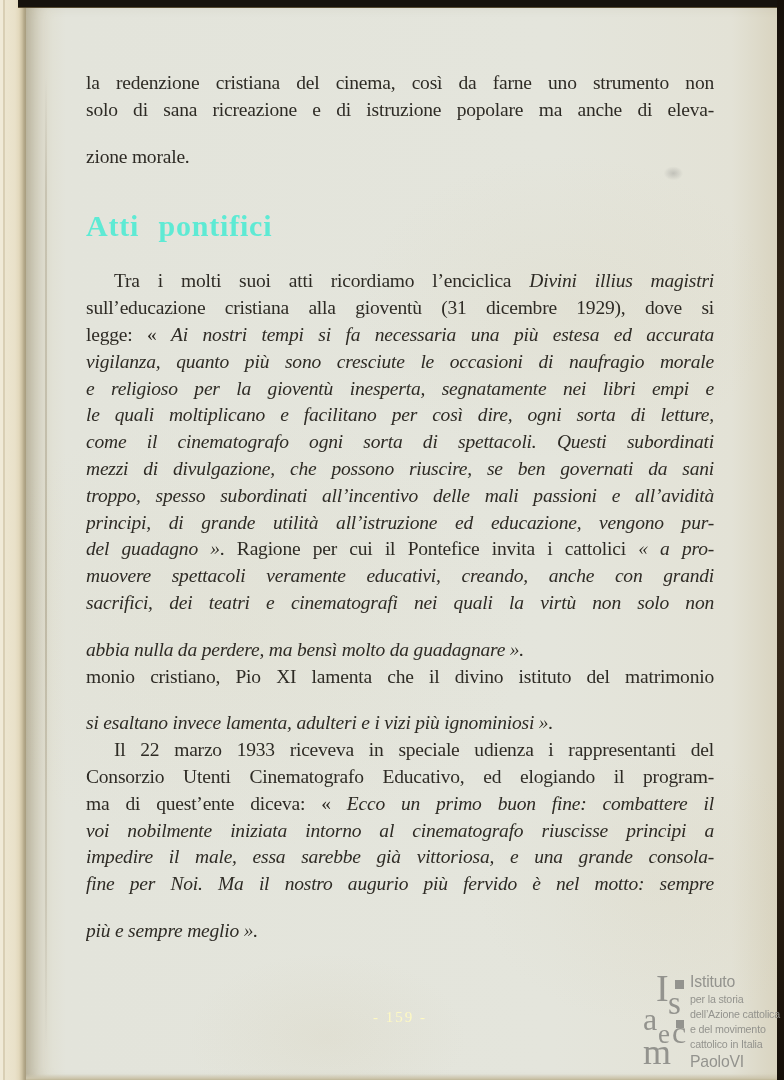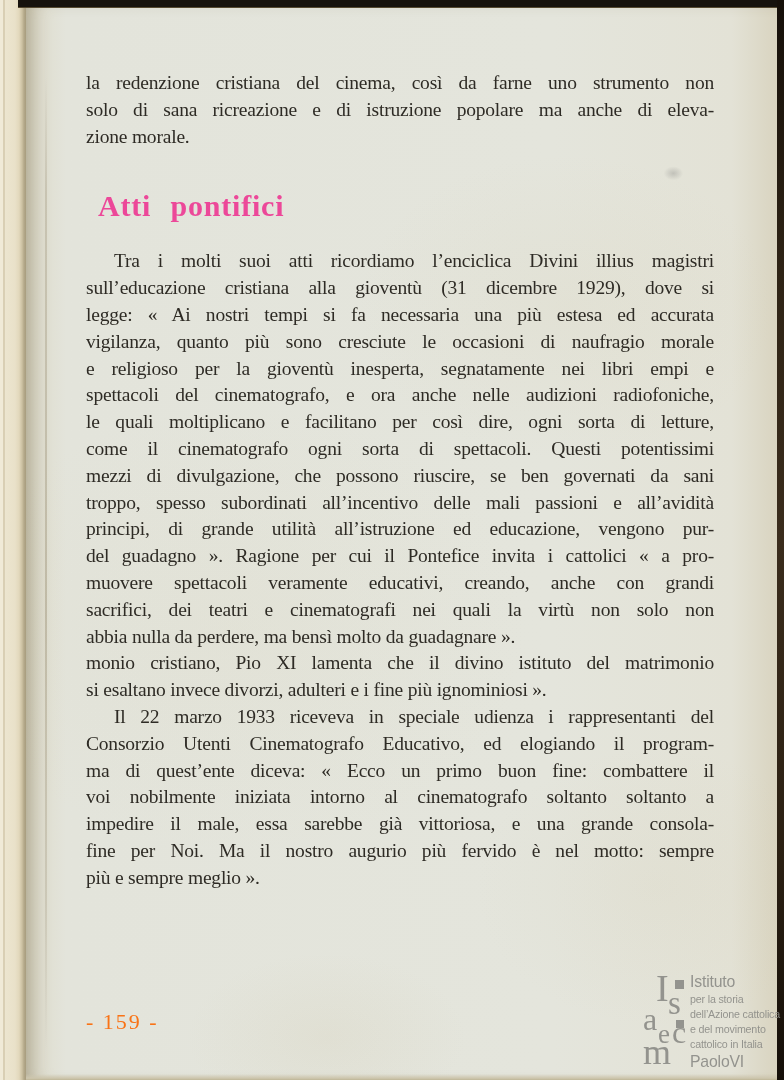--- a/index.html
+++ b/index.html
@@ -49,30 +49,30 @@
   }
   
   .text-column{
     position:absolute;left:86px;top:70px;width:628px;
     color:#2e2b25;font-size:19.5px;letter-spacing:-0.2px;
   }
   .line{
     height:26.8px;line-height:26.8px;overflow:hidden;
     text-align:justify;text-align-last:justify;text-justify:inter-word;
   }
-  .line.last{text-align-last:left;}
+  .line.last{text-align-last:left;margin-top:20px;}
   .line.ind{text-indent:28px;}
-  .it{}
+  .it{font-style:italic;}
   .heading{
-    margin:36px 0 22px 12px;font-size:30px;line-height:40px;font-weight:bold;
-    letter-spacing:0.8px;word-spacing:11px;color:#ec4899;
+    margin:36px 0 22px 0;font-size:30px;line-height:40px;font-weight:bold;
+    letter-spacing:0.8px;word-spacing:11px;color:#5eead4;
   }
   .page-number{
-    position:absolute;left:86px;top:1009px;width:628px;text-align:left;
-    font-size:22px;letter-spacing:2px;color:#f97316;
+    position:absolute;left:86px;top:1009px;width:628px;text-align:center;
+    font-size:15px;letter-spacing:2px;color:#fef9c3;
   }
   
   .watermark{position:absolute;left:643px;top:972px;width:135px;height:95px;color:#8d8d88;opacity:0.92;}
   .wm-letters{position:absolute;left:0;top:0;width:44px;height:95px;font-family:"Liberation Serif",serif;}
   .wm-ch{position:absolute;line-height:1;}
   .wm-ch0{left:13px;top:-3px;font-size:38px;}          
   .wm-ch1{left:25px;top:15px;font-size:33px;}          
   .wm-ch2{left:0px;top:31px;font-size:32px;}           
   .wm-ch3{left:15px;top:49px;font-size:27px;}          
   .wm-ch4{left:29px;top:44px;font-size:32px;}          
@@ -106,40 +106,39 @@
         <div class="line"><span>solo di sana ricreazione e di istruzione popolare ma anche di eleva-</span></div>
         <div class="line last"><span>zione morale.</span></div>
       </div>
       <h2 class="heading">Atti pontifici</h2>
       <div>
         <div class="line ind"><span>Tra i molti suoi atti ricordiamo l’enciclica </span><span class="it">Divini illius magistri</span></div>
         <div class="line"><span>sull’educazione cristiana alla gioventù (31 dicembre 1929), dove si</span></div>
         <div class="line"><span>legge: « </span><span class="it">Ai nostri tempi si fa necessaria una più estesa ed accurata</span></div>
         <div class="line"><span class="it">vigilanza, quanto più sono cresciute le occasioni di naufragio morale</span></div>
         <div class="line"><span class="it">e religioso per la gioventù inesperta, segnatamente nei libri empi e</span></div>
-        <div class="line"><span class="it">spettacoli del cinematografo, e ora anche nelle audizioni radiofoniche,</span></div>
         <div class="line"><span class="it">le quali moltiplicano e facilitano per così dire, ogni sorta di letture,</span></div>
-        <div class="line"><span class="it">come il cinematografo ogni sorta di spettacoli. Questi potentissimi</span></div>
+        <div class="line"><span class="it">come il cinematografo ogni sorta di spettacoli. Questi subordinati</span></div>
         <div class="line"><span class="it">mezzi di divulgazione, che possono riuscire, se ben governati da sani</span></div>
         <div class="line"><span class="it">troppo, spesso subordinati all’incentivo delle mali passioni e all’avidità</span></div>
         <div class="line"><span class="it">principi, di grande utilità all’istruzione ed educazione, vengono pur-</span></div>
         <div class="line"><span class="it">del guadagno »</span><span>. Ragione per cui il Pontefice invita i cattolici </span><span class="it">« a pro-</span></div>
         <div class="line"><span class="it">muovere spettacoli veramente educativi, creando, anche con grandi</span></div>
         <div class="line"><span class="it">sacrifici, dei teatri e cinematografi nei quali la virtù non solo non</span></div>
         <div class="line last"><span class="it">abbia nulla da perdere, ma bensì molto da guadagnare ».</span></div>
       </div>
       <div>
         <div class="line"><span>monio cristiano, Pio XI lamenta che il divino istituto del matrimonio</span></div>
-        <div class="line last"><span class="it">si esaltano invece divorzi, adulteri e i fine più ignominiosi ».</span></div>
+        <div class="line last"><span class="it">si esaltano invece lamenta, adulteri e i vizi più ignominiosi ».</span></div>
       </div>
       <div>
         <div class="line ind"><span>Il 22 marzo 1933 riceveva in speciale udienza i rappresentanti del</span></div>
         <div class="line"><span>Consorzio Utenti Cinematografo Educativo, ed elogiando il program-</span></div>
         <div class="line"><span>ma di quest’ente diceva: « </span><span class="it">Ecco un primo buon fine: combattere il</span></div>
-        <div class="line"><span class="it">voi nobilmente iniziata intorno al cinematografo soltanto soltanto a</span></div>
+        <div class="line"><span class="it">voi nobilmente iniziata intorno al cinematografo riuscisse principi a</span></div>
         <div class="line"><span class="it">impedire il male, essa sarebbe già vittoriosa, e una grande consola-</span></div>
         <div class="line"><span class="it">fine per Noi. Ma il nostro augurio più fervido è nel motto: sempre</span></div>
         <div class="line last"><span class="it">più e sempre meglio ».</span></div>
       </div>
     </div>
 
   <div class="page-number">- 159 -</div>
 
   <div class="watermark">
     <div class="wm-letters">

